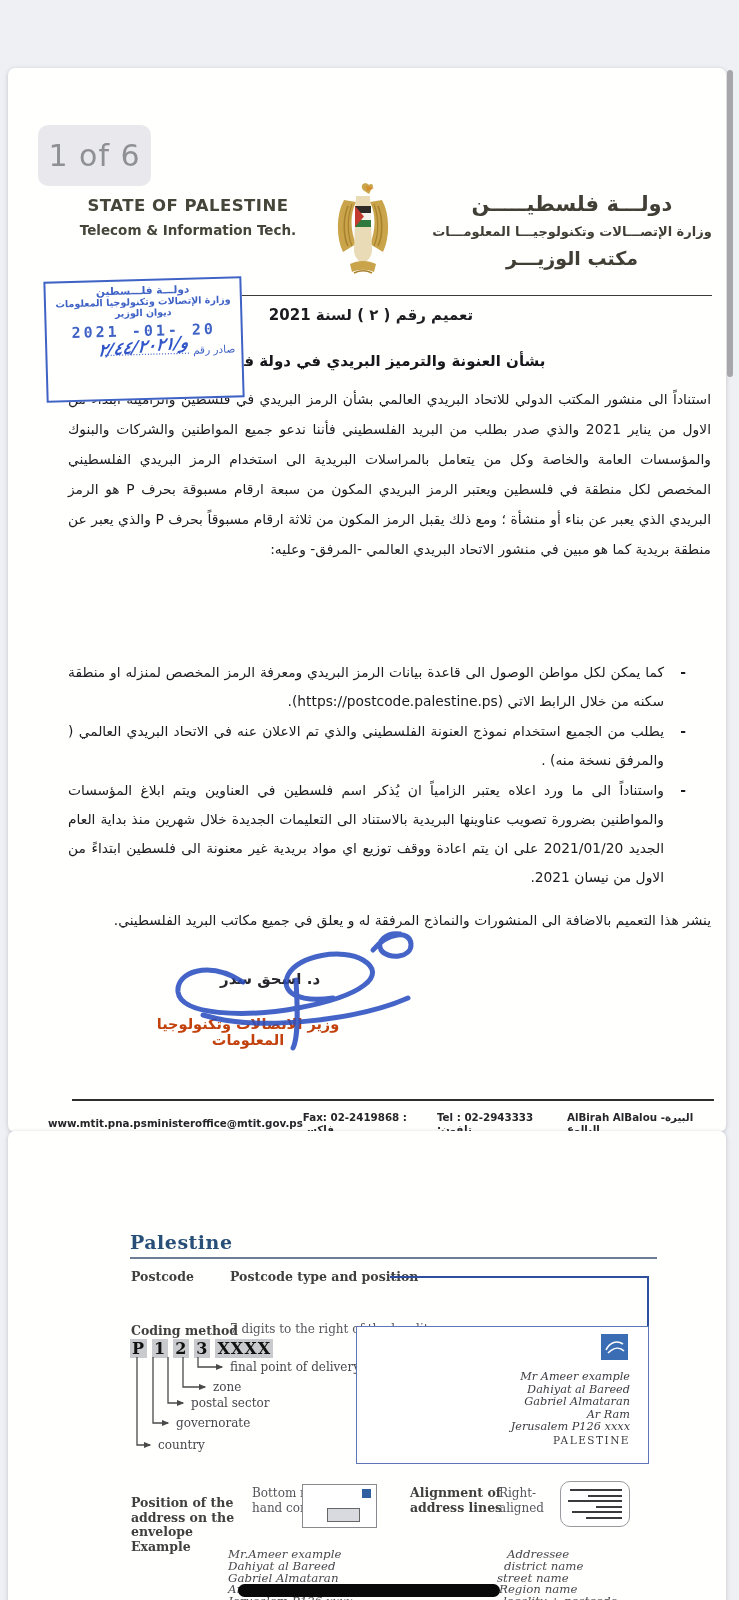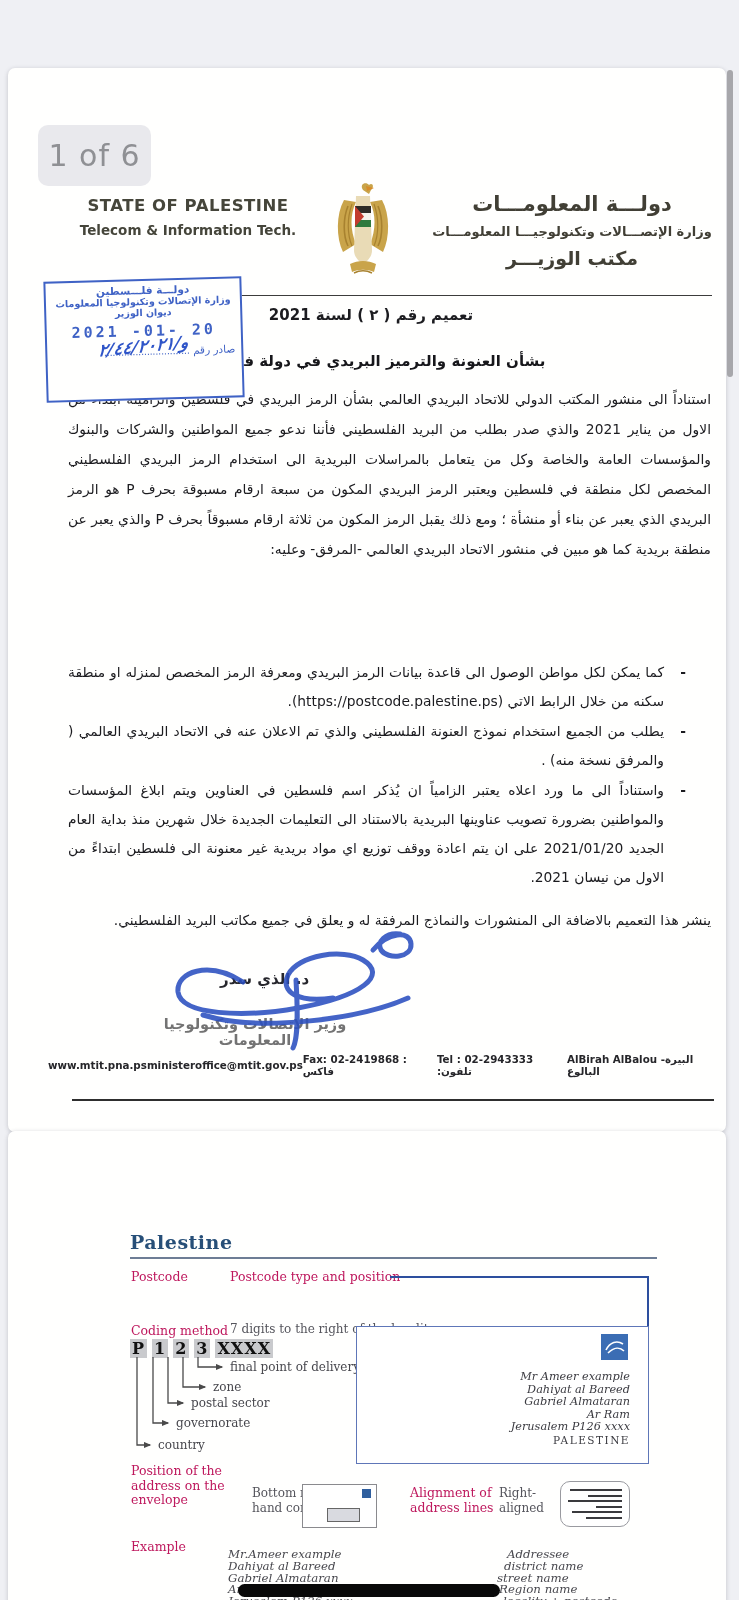--- a/index.html
+++ b/index.html
@@ -58,55 +58,55 @@
   .para1 { left:60px; top:316px; width:643px; }
   .bullets { left:60px; top:590px; width:620px; }
   .bullet { position:relative; padding-right:24px; line-height:29px; margin-bottom:1px; }
   .bullet::before { content:"-"; position:absolute; right:2px; top:0; font-weight:bold; }
   .closing { left:60px; top:838px; width:643px; line-height:29px; }
 
   
   .sig-name { left:212px; top:902px; font-size:15px; font-weight:bold; color:#26262c;
               direction:rtl; z-index:1; }
   .sig-svg { left:140px; top:852px; width:300px; height:132px; z-index:2; }
-  .sig-title { left:122px; top:948px; width:250px; text-align:center; direction:rtl;
-               font-size:14.5px; font-weight:bold; color:#737373; }
+  .sig-title { left:115px; top:948px; width:250px; text-align:center; direction:rtl;
+               font-size:14.5px; font-weight:bold; color:#c2410c; }
 
   
   .ftr-rule { left:64px; top:1031px; width:642px; height:2px; background:#2e2e2e; }
-  .ftr { left:40px; top:985px; width:676px; display:flex; justify-content:space-between;
+  .ftr { left:40px; top:1043px; width:676px; display:flex; justify-content:space-between;
          align-items:center; font-size:10.3px; font-weight:bold; color:#26262a; direction:ltr; }
 
   
   .serif { font-family:"DejaVu Serif", serif; }
   .p2title { left:130px; top:1231px; font-size:19px; font-weight:bold; color:#274f78;
              letter-spacing:.5px; }
   .p2rule { left:130px; top:1257px; width:527px; height:1.5px; background:#6d7d95; }
-  .blue-h { font-size:12.5px; font-weight:normal; color:#be185d; }
+  .blue-h { font-size:12.5px; font-weight:bold; color:#404040; }
   .gray-t { font-size:12px; color:#55555c; }
   .lbl-postcode { left:131px; top:1269px; }
   .lbl-type { left:230px; top:1269px; }
   .lbl-7digits { left:230px; top:1292px;margin-top:30px; }
   .lbl-coding { left:131px; top:1323px; }
   .coderow { left:130px; top:1339px; font-family:"DejaVu Serif", serif; font-weight:bold;
              font-size:16px; color:#111; letter-spacing:1px; }
   .coderow span { background:#c9cacd; padding:0 2px; margin-right:5px; }
   .codesvg { left:128px; top:1357px; width:310px; height:100px; }
   .connsvg { left:380px; top:1270px; width:285px; height:162px; }
 
   .envbox { left:356px; top:1326px; width:293px; height:138px;
             border:1.5px solid #5e76b8; background:#fff; }
   .env-stamp { position:absolute; right:20px; top:7px; width:27px; height:26px;
                background:#3b6db4; }
   .env-addr { position:absolute; right:18px; top:44px; text-align:right;
               font-family:"DejaVu Serif", serif; font-style:italic; font-size:11.3px;
               line-height:12.6px; color:#3a3a40; }
   .env-addr .caps { font-style:normal; letter-spacing:1.5px; font-size:10.5px; }
 
-  .pos-h { left:131px; top:1464px; width:120px; line-height:14.5px; }
+  .pos-h { left:131px; top:1496px; width:120px; line-height:14.5px; }
   .pos-v { left:252px; top:1486px; width:95px; line-height:14.5px; }
   .envicon { left:302px; top:1484px; width:75px; height:44px; border:1.2px solid #8a8a8e;
              background:#fff; }
   .envicon .sq { position:absolute; right:5px; top:4px; width:9px; height:9px; background:#2f5f9e; }
   .envicon .ar { position:absolute; right:16px; bottom:5px; width:33px; height:14px;
                  background:#d9dae0; border:1px solid #666; }
   .align-h { left:410px; top:1486px; width:100px; line-height:14.5px; }
   .align-v { left:499px; top:1486px; width:60px; line-height:14.5px; }
   .linesicon { left:560px; top:1481px; width:70px; height:46px; border:1.2px solid #999aa0;
                border-radius:10px; background:#fff; }
@@ -146,21 +146,21 @@
       <path d="M26 16 L40 16 L42 70 C42 78 36 82 33 84 C30 82 24 78 24 70 Z" fill="#e9dbb6"></path>
       <rect x="25" y="26" width="16" height="7" fill="#2e2b26"></rect>
       <rect x="25" y="33" width="16" height="7" fill="#f4f1ea"></rect>
       <rect x="25" y="40" width="16" height="7" fill="#2f7a3e"></rect>
       <path d="M25 26 L34 36.5 L25 47 Z" fill="#c23b2e"></path>
       <path d="M20 84 C28 80 38 80 46 84 L44 92 C37 89 29 89 22 92 Z" fill="#c9a44a"></path>
       <path d="M24 93 C30 90 36 90 42 93" stroke="#a8822f" stroke-width="1.4" fill="none"></path>
     </svg>
 
     <div class="abs hdr-ar">
-      <div class="l1">دولـــة المعلومـــات</div>
+      <div class="l1">دولـــة فلسطيـــــن</div>
       <div class="l2">وزارة الإتصـــالات وتكنولوجيـــا المعلومـــات</div>
       <div class="l3">مكتب الوزيـــر</div>
     </div>
 
     <div class="abs hdr-rule"></div>
 
     <div class="abs stamp">
       <div class="s1">دولـــة فلـــسطين</div>
       <div class="s2">وزارة الإتصالات وتكنولوجيا المعلومات</div>
       <div class="s3">ديوان الوزير</div>
@@ -178,21 +178,21 @@
     <div class="abs arbody para1">استناداً الى منشور المكتب الدولي للاتحاد البريدي العالمي بشأن الرمز البريدي في فلسطين والزاميته ابتداءً من الاول من يناير 2021  والذي صدر بطلب من البريد الفلسطيني فأننا ندعو جميع المواطنين والشركات والبنوك والمؤسسات العامة والخاصة وكل من يتعامل بالمراسلات البريدية الى استخدام الرمز البريدي الفلسطيني المخصص لكل منطقة في فلسطين ويعتبر الرمز البريدي المكون من سبعة ارقام مسبوقة بحرف P هو الرمز البريدي الذي يعبر عن بناء أو منشأة ؛ ومع ذلك يقبل الرمز المكون من ثلاثة ارقام مسبوقاً بحرف P والذي يعبر عن منطقة بريدية كما هو مبين في منشور الاتحاد البريدي العالمي -المرفق- وعليه:</div>
 
     <div class="abs arbody bullets">
       <div class="bullet">كما يمكن لكل مواطن الوصول الى قاعدة بيانات الرمز البريدي ومعرفة الرمز المخصص لمنزله او منطقة سكنه من خلال الرابط الاتي (https://postcode.palestine.ps).</div>
       <div class="bullet">يطلب من الجميع استخدام نموذج العنونة الفلسطيني والذي تم الاعلان عنه في الاتحاد البريدي العالمي ( والمرفق نسخة منه) .</div>
       <div class="bullet">واستناداً الى ما ورد اعلاه يعتبر الزامياً ان يُذكر اسم فلسطين في العناوين ويتم ابلاغ المؤسسات والمواطنين بضرورة تصويب عناوينها البريدية بالاستناد الى التعليمات الجديدة خلال شهرين منذ بداية العام الجديد 2021/01/20 على ان يتم اعادة ووقف توزيع اي مواد بريدية غير معنونة الى فلسطين ابتداءً من الاول من نيسان 2021.</div>
     </div>
 
     <div class="abs arbody closing">ينشر هذا التعميم بالاضافة الى المنشورات والنماذج المرفقة له و يعلق في جميع مكاتب البريد الفلسطيني.</div>
 
-    <div class="abs sig-name">د. الذي سدر</div>
+    <div class="abs sig-name">د. اسحق سدر</div>
     <svg class="abs sig-svg" viewBox="0 0 300 132">
       <g stroke="#2b4fc0" stroke-width="5" fill="none" stroke-linecap="round" opacity="0.88">
         <path d="M95,62 C60,40 28,52 30,72 C33,95 95,98 150,88 C215,76 240,55 215,40 C195,28 150,35 140,55 C132,72 150,83 185,78"></path>
         <path d="M55,95 C110,112 210,100 260,78"></path>
         <path d="M148,60 C150,95 150,118 145,128"></path>
         <path d="M225,30 C240,12 262,10 263,24 C264,38 240,40 233,30 C228,22 238,12 252,14"></path>
       </g>
     </svg>
     <div class="abs sig-title">وزير الاتصالات وتكنولوجيا المعلومات</div>
 

